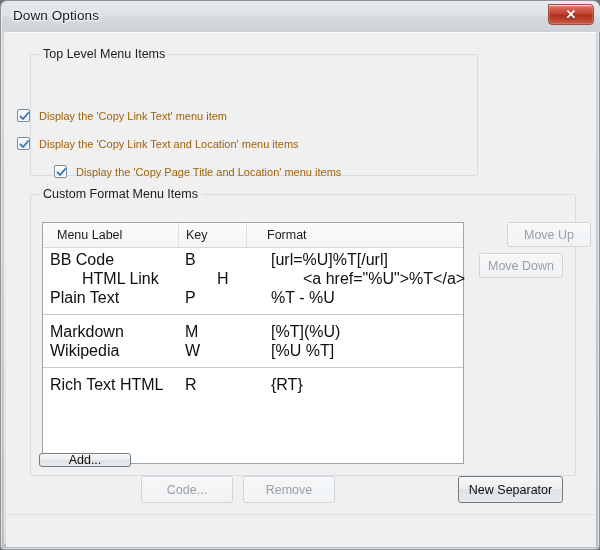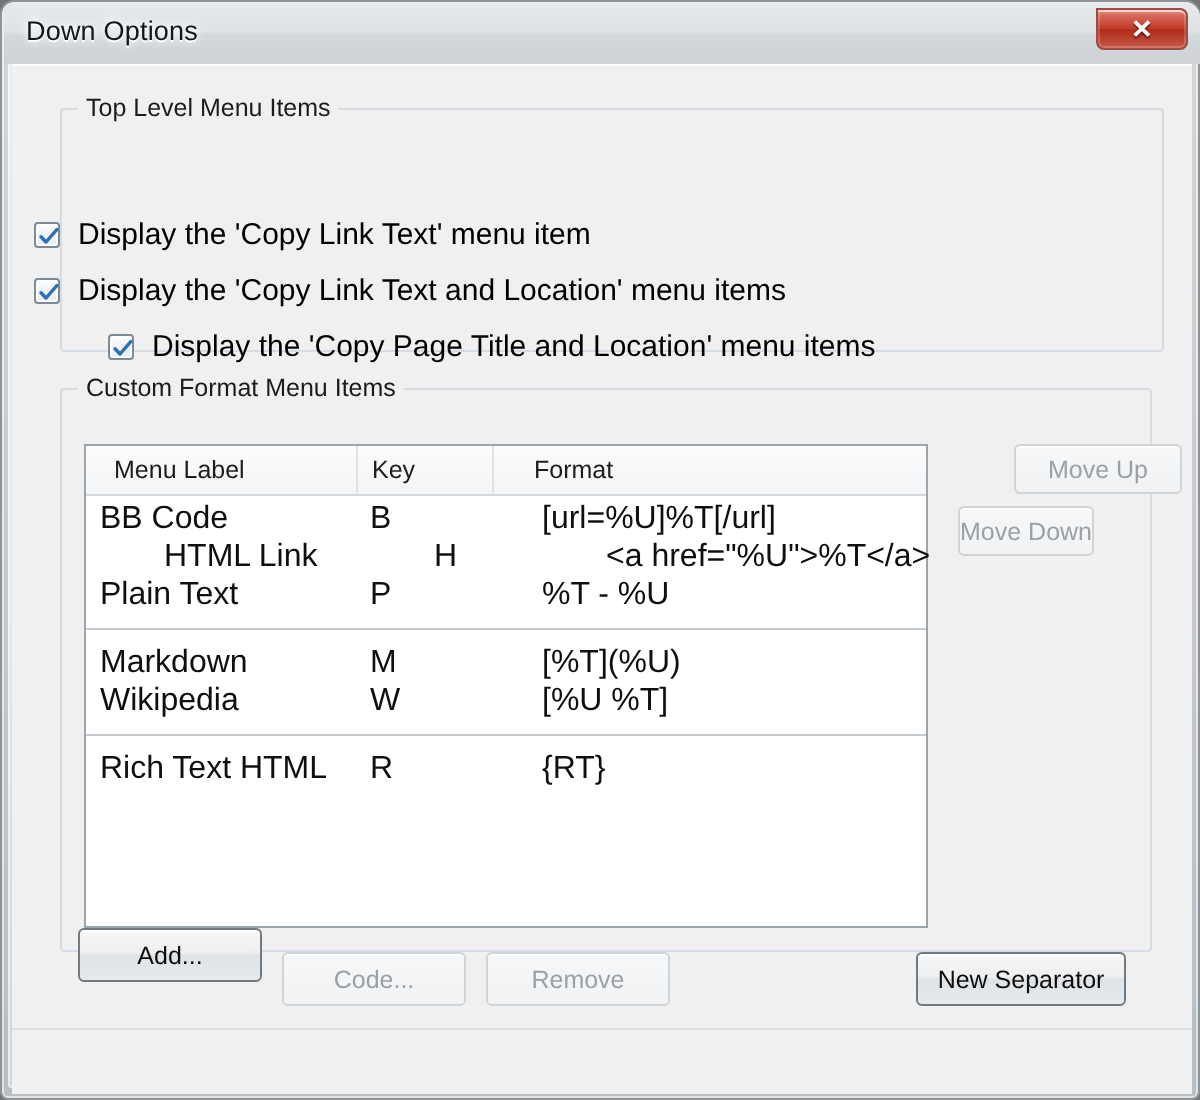--- a/index.html
+++ b/index.html
@@ -89,21 +89,21 @@
   }
   .groupbox-title {
     position: absolute;
     top: -8px; left: 8px;
     padding: 0 4px;
     background: #f0f0f0;
     font-size: 12.5px;
     color: #1b1b1b;
     white-space: nowrap;
   }
-  #gb-top   { left: 24px; top: 21px;  width: 552px; height: 122px; }
+  #gb-top   { left: 24px; top: 21px;  width: 448px; height: 122px; }
   #gb-fmt   { left: 24px; top: 161px; width: 546px; height: 282px; }
 
   
   .checkrow {
     position: absolute;
     left: 11px;
     display: flex;
     align-items: center;
     cursor: pointer;
     white-space: nowrap;
@@ -114,22 +114,22 @@
     border: 1px solid #7d8b96;
     border-radius: 2px;
     background: linear-gradient(to bottom, #fbfcfd 0%, #f0f4f7 45%, #e6ecf1 100%);
     position: relative;
     flex: 0 0 auto;
     box-shadow: inset 0 0 0 1px rgba(255,255,255,0.85);
   }
   .cb svg { position: absolute; left: 1px; top: 1px; }
   .cb-label {
     margin-left: 9px;
-    font-size: 15px;
-    color: #000000;
+    font-size: 11px;
+    color: #a16207;
   }
 
   
   .listview {
     position: absolute;
     left: 36px; top: 189px;
     width: 422px; height: 242px;
     box-sizing: border-box;
     background: #ffffff;
     border: 1px solid #9aa5ae;
@@ -198,22 +198,22 @@
   }
   .btn.dark-border { border-color: #707a82; }
   .btn.disabled {
     color: #9ba0a5;
     border-color: #cfd4d8;
     background: linear-gradient(to bottom, #f6f7f8 0%, #f1f2f4 100%);
     cursor: default;
   }
 
   #btn-move-up    { left: 501px; top: 189px; width: 84px; height: 25px; text-align: right; }
-  #btn-move-down  { left: 473px; top: 220px; width: 68px; height: 25px; }
-  #btn-add        { left: 33px;  top: 431px; width: 92px; height: 27px; }
+  #btn-move-down  { left: 473px; top: 220px; width: 84px; height: 25px; }
+  #btn-add        { left: 33px;  top: 420px; width: 92px; height: 14px; }
   #btn-edit       { left: 135px; top: 443px; width: 92px; height: 27px; }
   #btn-remove     { left: 237px; top: 443px; width: 92px; height: 27px; }
   #btn-new-sep    { left: 452px; top: 443px; width: 105px; height: 27px; }
 
   
   .footer-divider {
     position: absolute;
     left: 0; top: 481px;
     width: 590px; height: 1px;
     background: #dcdfe2;

